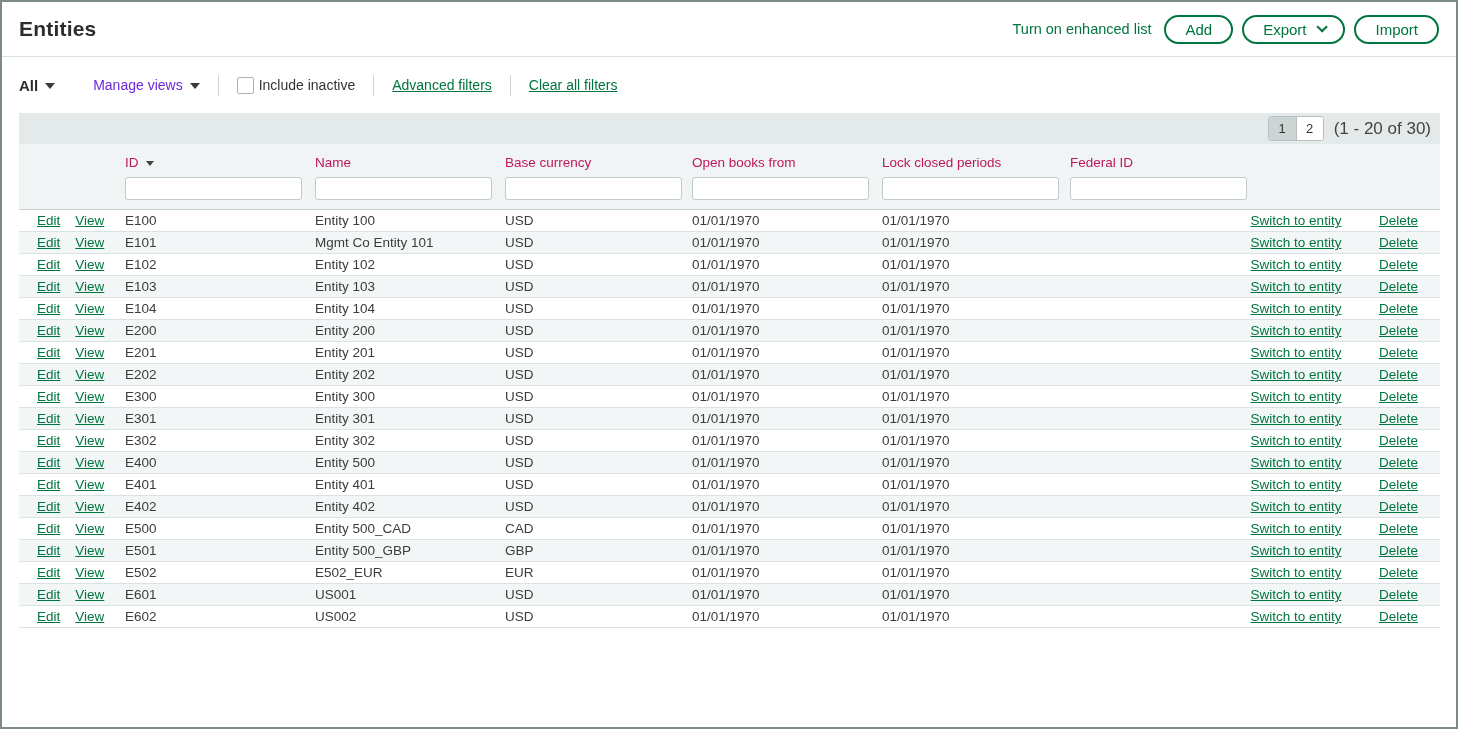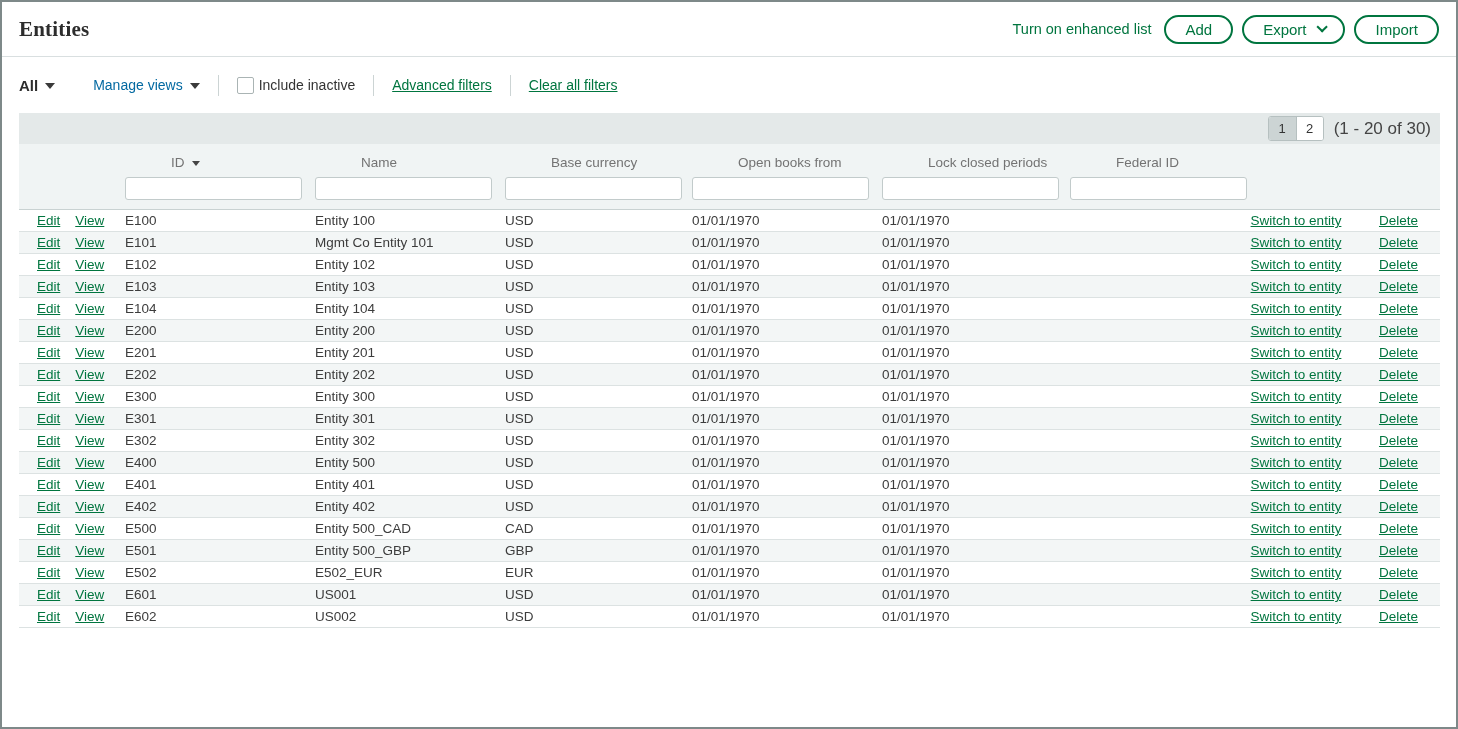--- a/index.html
+++ b/index.html
@@ -5,40 +5,40 @@
   * { margin:0; padding:0; box-sizing:border-box; }
   html,body { width:1458px; height:729px; background:#fff; font-family:"Liberation Sans", sans-serif; }
   .window {
     width:1458px; height:729px; border:2px solid #7e8989; background:#fff; overflow:hidden;
   }
   
   .topbar {
     height:55px; display:flex; align-items:center; justify-content:space-between;
     padding:0 17px; border-bottom:1px solid #d9dfe0; background:#fff;
   }
-  .page-title { font-size:21px; font-weight:700; color:#2d2d2d; letter-spacing:.2px;font-family:Liberation Serif, serif; }
+  .page-title { font-size:21px; font-weight:700; color:#2d2d2d; letter-spacing:.2px; }
   .topbar-actions { display:flex; align-items:center; gap:9px; }
   .enhanced-link { color:#00753f; font-size:14.5px; text-decoration:none; cursor:pointer; margin-right:4px; }
   .pill {
     background:#fff; border:2px solid #00753f; color:#00753f; font-family:inherit;
     font-size:15px; border-radius:15px; height:29px; padding:0 19px; cursor:pointer;
     display:inline-flex; align-items:center; gap:10px;
   }
   .chev {
     width:8px; height:8px; border-right:2px solid #00753f; border-bottom:2px solid #00753f;
     transform:rotate(45deg) translateY(-3px); display:inline-block;
   }
   
   .filterbar {
     height:56px; display:flex; align-items:center; padding:0 17px; background:#fff;
     font-size:14px; color:#333;
   }
   .dd { display:inline-flex; align-items:center; gap:7px; cursor:pointer; }
   .dd.all { font-size:15px; font-weight:700; color:#2d2d2d; }
-  .dd.manage { margin-left:38px; color:#0369a1; }
+  .dd.manage { margin-left:38px; color:#6d28d9; }
   .caret { width:0; height:0; border-left:5px solid transparent; border-right:5px solid transparent; border-top:6px solid #3a3a3a; display:inline-block; margin-top:2px; }
   .vdiv { width:1px; height:21px; background:#ccd4d4; margin:0 18px; }
   .chk-wrap { display:inline-flex; align-items:center; gap:5px; cursor:pointer; color:#333; }
   .chk { width:17px; height:17px; border:1px solid #aab4b4; border-radius:2px; background:#fff; display:inline-block; }
   .glink { color:#00753f; text-decoration:underline; cursor:pointer; }
   
   .table { margin:0 16px 0 17px; }
   .pagbar {
     height:31px; background:#e4e9e9; display:flex; align-items:center; justify-content:flex-end;
     padding-right:9px;
@@ -47,21 +47,21 @@
   .pg {
     width:27px; height:23px; border:none; background:#fff; font-family:inherit; font-size:13px;
     color:#333; cursor:pointer;
   }
   .pg + .pg { border-left:1px solid #b6c0c0; }
   .pg.active { background:#ccd4d4; }
   .pgcount { font-size:17px; color:#444; margin-left:10px; }
   .grid { display:grid; grid-template-columns:106px 190px 190px 187px 190px 188px 175px 1fr 93px; align-items:center; }
   .thead { background:#f0f4f4; border-bottom:1px solid #c9d2d2; padding:9px 0 9px; }
   .hrow { margin-bottom:6px; }
-  .hlabel { font-size:13.5px; color:#737373; display:inline-flex; align-items:center; gap:7px;margin-left:46px; }
+  .hlabel { font-size:13.5px; color:#be185d; display:inline-flex; align-items:center; gap:7px; }
   .sort-caret { width:0; height:0; border-left:4px solid transparent; border-right:4px solid transparent; border-top:5px solid #444; display:inline-block; margin-top:2px; }
   .finput {
     width:177px; height:23px; border:1px solid #c2cbcb; border-radius:3px; background:#fff;
     font-family:inherit; font-size:13px; padding:0 6px; color:#333;
   }
   .row { height:22px; border-bottom:1px solid #dce2e2; background:#fff; font-size:13.5px; color:#3c3c3c; }
   .row.alt { background:#f3f6f6; }
   .c.actions { padding-left:18px; display:flex; gap:15px; font-size:13.5px; }
   .c.switch { text-align:center; }
   .c.del { text-align:right; padding-right:22px; }

